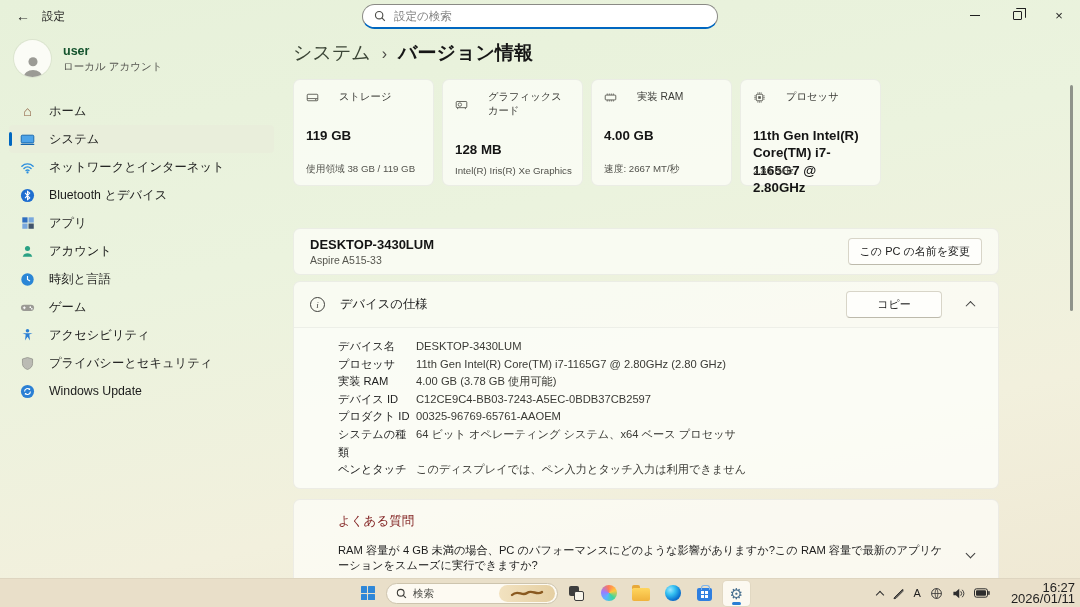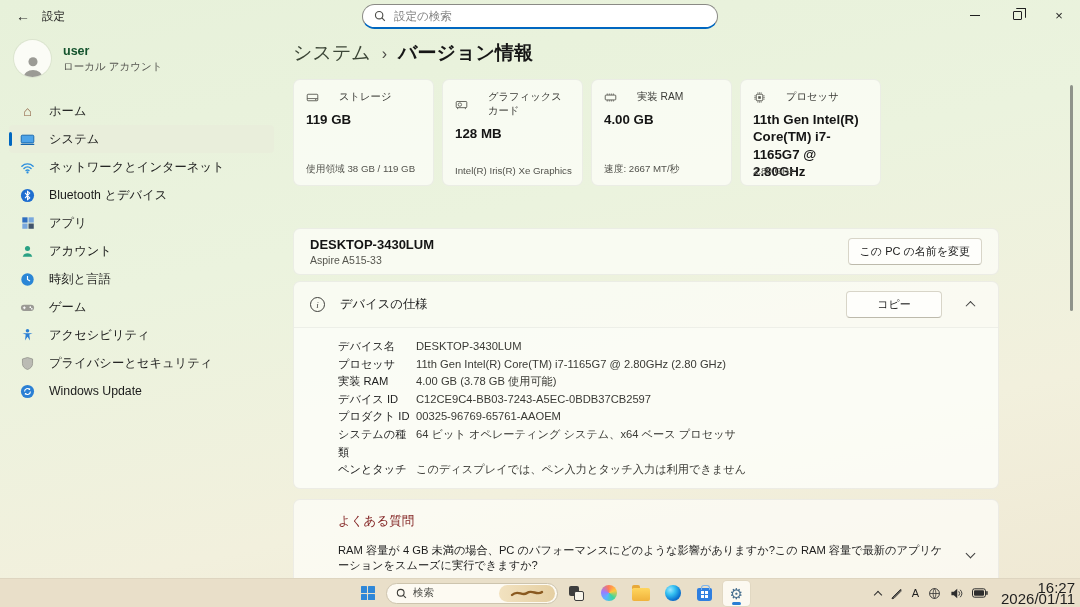--- a/index.html
+++ b/index.html
@@ -44,21 +44,21 @@
   .bc-parent { color:#3c4637; }
   .bc-sep { color:#4c4c48; font-size:16px; padding-top:1px; }
   .bc-current { font-weight:700; color:#161616; }
 
   .panel { background:rgba(253,254,249,.72); border:1px solid rgba(0,0,0,.055); border-radius:7px; }
 
   .cards { display:flex; gap:8px; margin-top:13px; }
   .card { width:141px; height:107px; padding:10px 12px; position:relative; }
   .card-head { display:flex; align-items:center; gap:20px; font-size:10.3px; color:#3a3a36; }
   .card-head .nav-icon { width:13px; height:13px; }
-  .card-value { margin-top:7px; font-size:13.3px; font-weight:700; line-height:1.3; color:#151515; }
+  .card-value { margin-top:23px; font-size:13.3px; font-weight:700; line-height:1.3; color:#151515; }
   .card-detail { position:absolute; left:12px; right:8px; bottom:9px; font-size:9.7px; color:#52524c; }
 
   .device-card { margin-top:42px; height:47px; display:flex; align-items:center; padding:0 16px; }
   .device-name { font-size:13px; font-weight:700; color:#141414; }
   .device-model { font-size:10.5px; color:#56564f; margin-top:2px; }
   .spacer { flex:1; }
   .btn { background:#fefefb; border:1px solid #d8d5c8; border-bottom-color:#bdbaac; border-radius:4px; font-size:11px; color:#1b1b1b; padding:5px 11px; font-family:inherit; }
 
   .expander { margin-top:6px; overflow:hidden; }
   .exp-head { height:45px; display:flex; align-items:center; gap:15px; padding:0 16px; }
@@ -80,21 +80,21 @@
   .faq-chev { position:absolute; right:24px; top:50px; }
 
   .scroll-thumb { position:absolute; right:7px; top:85px; width:3px; height:226px; border-radius:2px; background:#8f938a; }
 
   
   .taskbar { position:absolute; left:0; right:0; bottom:0; height:29px; background:#e9dfc9; border-top:1px solid rgba(0,0,0,.045); }
   .tb-center { position:absolute; left:354px; top:0; height:100%; display:flex; align-items:center; gap:5px; }
   .tb-tile { width:27px; height:25px; border-radius:4px; display:flex; align-items:center; justify-content:center; position:relative; }
   .win-logo { width:14px; height:14px; display:grid; grid-template-columns:6.5px 6.5px; grid-template-rows:6.5px 6.5px; gap:1px; }
   .win-logo span { background:#2f87d8; border-radius:0.5px; }
-  .tb-search { width:172px; height:21px; background:#fdfaf2; border:1px solid #cdc4ae; border-radius:11px; display:flex; align-items:center; gap:6px; padding:0 2px 0 9px; overflow:hidden;font-family:Liberation Mono, monospace; }
+  .tb-search { width:172px; height:21px; background:#fdfaf2; border:1px solid #cdc4ae; border-radius:11px; display:flex; align-items:center; gap:6px; padding:0 2px 0 9px; overflow:hidden; }
   .tb-search input { flex:1; border:none; outline:none; background:transparent; font-size:10.5px; color:#333; font-family:inherit; min-width:0; }
   .tb-search input::placeholder { color:#4a4a45; }
   .tb-search-img { width:56px; height:17px; border-radius:9px; flex:none; background:linear-gradient(90deg,#f2e2c0,#e5cfa2); display:flex; align-items:center; justify-content:center; }
   .tv { position:relative; width:15px; height:15px; }
   .tv-back { position:absolute; left:0; top:0; width:10px; height:10px; background:#3d3d3d; border-radius:2px; }
   .tv-front { position:absolute; right:0; bottom:0; width:10px; height:10px; background:#f7f4ea; border:1.5px solid #3d3d3d; border-radius:2px; }
   .copilot { width:16px; height:16px; border-radius:50%; background:conic-gradient(from 210deg,#58b7ff,#9a7bff,#ff7a59,#ffc83d,#3ad6a0,#58b7ff); }
   .folder { position:relative; width:18px; height:13px; margin-top:3px; }
   .folder::before { content:""; position:absolute; left:0; top:-3px; width:8px; height:4px; background:#e8a93a; border-radius:2px 2px 0 0; }
   .folder::after { content:""; position:absolute; inset:0; background:linear-gradient(180deg,#ffd65e,#f0b23c); border-radius:2px; }
@@ -102,21 +102,21 @@
   .store { position:relative; width:15px; height:13px; background:#2f7fe0; border-radius:2px 2px 3px 3px; margin-top:2px; display:grid; place-items:center; }
   .store::before { content:""; position:absolute; top:-3px; left:4px; width:7px; height:4px; border:1.3px solid #7db4ec; border-bottom:none; border-radius:3px 3px 0 0; }
   .store-glyph { width:7px; height:7px; display:grid; grid-template-columns:3px 3px; grid-template-rows:3px 3px; gap:1px; }
   .store-glyph span { background:#fff; }
   .tb-tile.active { background:rgba(253,251,244,.92); box-shadow:0 0 0 1px rgba(0,0,0,.03); }
   .gear-glyph { font-size:15px; color:#49708f; line-height:1; }
   .active-underline { position:absolute; bottom:1px; left:9px; width:9px; height:3px; border-radius:2px; background:#2a7fd4; }
   .tb-tray { position:absolute; right:5px; top:0; height:100%; display:flex; align-items:center; gap:9px; }
   .tray-chev { width:6px; height:6px; border-right:1.2px solid #2e2e2e; border-bottom:1.2px solid #2e2e2e; transform:rotate(-135deg); margin-top:3px; }
   .ime { font-size:11px; color:#1f1f1f; }
-  .clock { text-align:right; font-size:15px; line-height:11.5px; color:#1f1f1f; margin-left:4px; }
+  .clock { text-align:right; font-size:13px; line-height:11.5px; color:#1f1f1f; margin-left:12px; }
 </style>
 </head>
 <body>
 
 <div class="titlebar">
   <div class="back-btn">
       <span>←</span>
     </div>
   <div class="app-title">設定</div>
   <div class="top-search">

